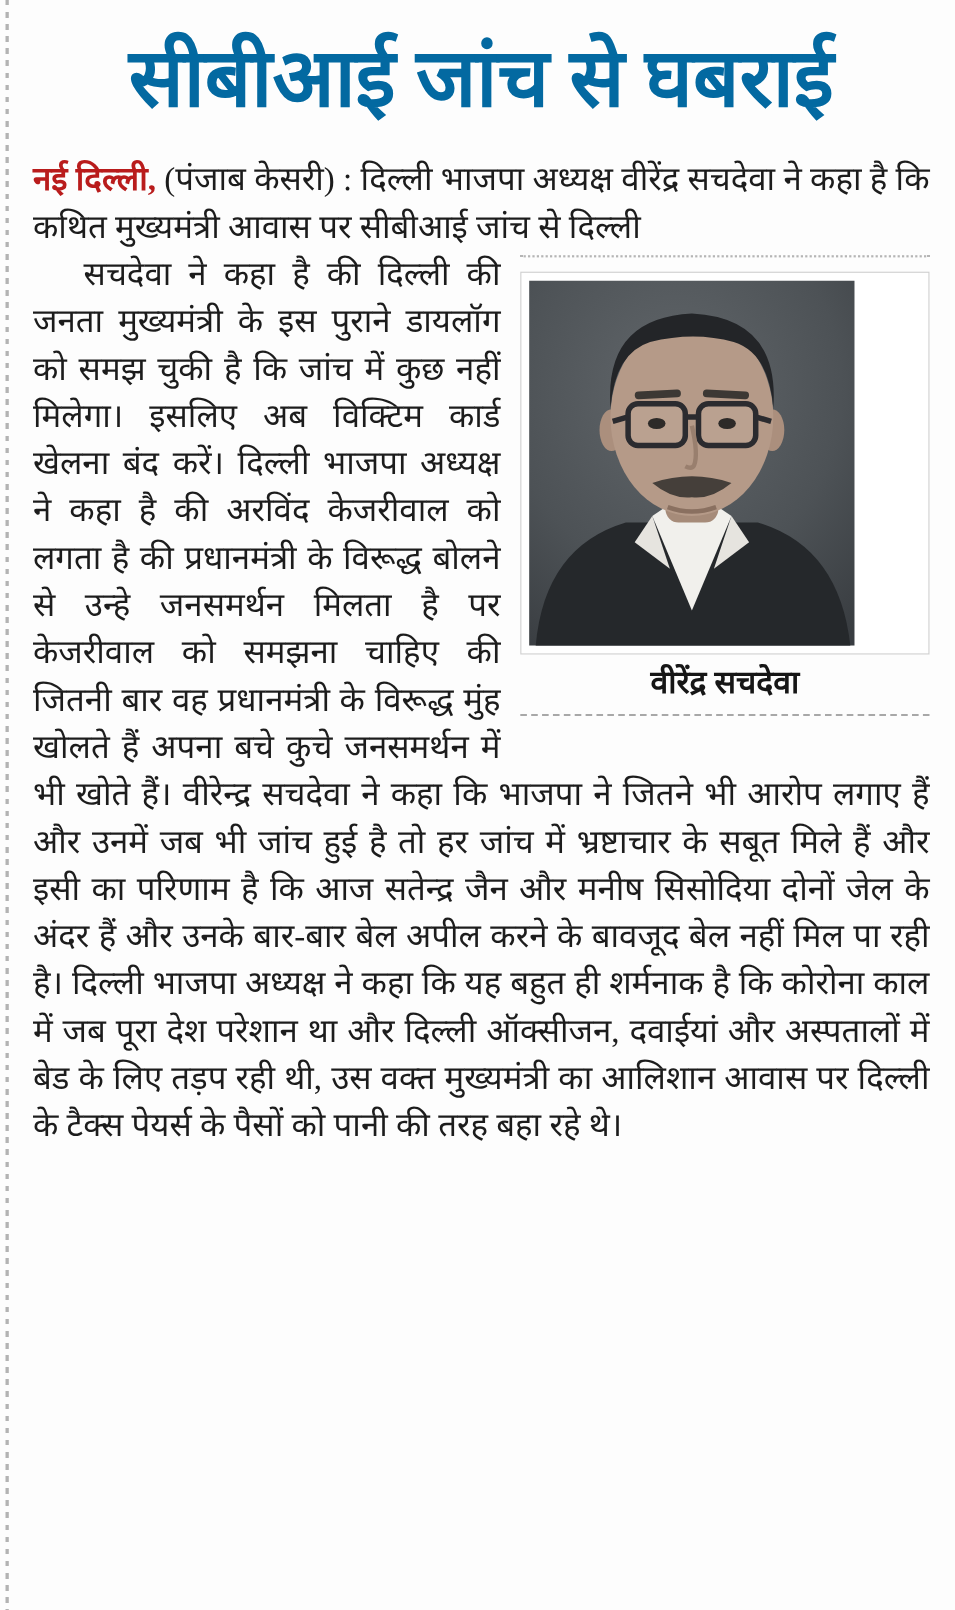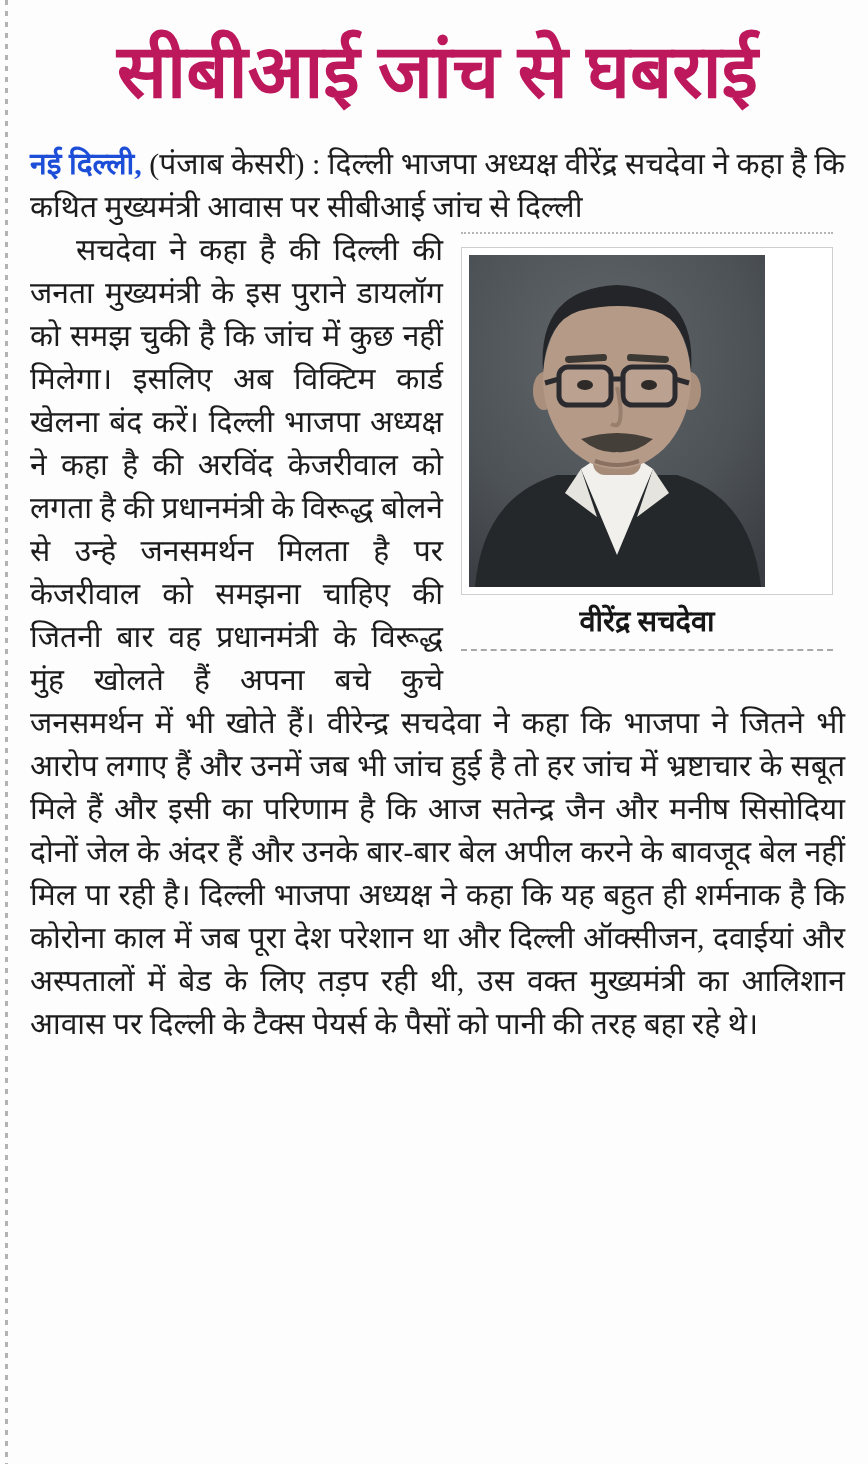--- a/index.html
+++ b/index.html
@@ -32,41 +32,41 @@
     position: absolute;
     left: 30px;
     right: 23px;
     top: 18px;
   }
   .headline {
     text-align: center;
     font-weight: 800;
     font-size: 74px;
     line-height: 108px;
-    color: #be185d;
+    color: #0369a1;
     letter-spacing: 0px;
     margin: 0 0 16px 0;
   }
   .headline .hl-line { display: block; }
   .article-body {
     font-size: 30px;
     line-height: 43px;
     text-align: justify;
     color: #1c1c1c;
   }
   .article-body p { margin: 0; }
   .p2 { text-indent: 46px; }
   .dateline {
     font-weight: 700;
-    color: #1d4ed8;
+    color: #b91c1c;
   }
   figure.portrait-figure {
     float: right;
     width: 372px;
-    margin: 4px 12px 8px 18px;
+    margin: 4px 0 8px 18px;
     padding: 0;
     border-top: 2px dotted #b5b5b5;
     padding-top: 13px;
   }
   .photo-frame {
     background: #ffffff;
     border: 1px solid #cfcfcf;
     padding: 7px;
   }
   .photo-frame svg { display: block; }

